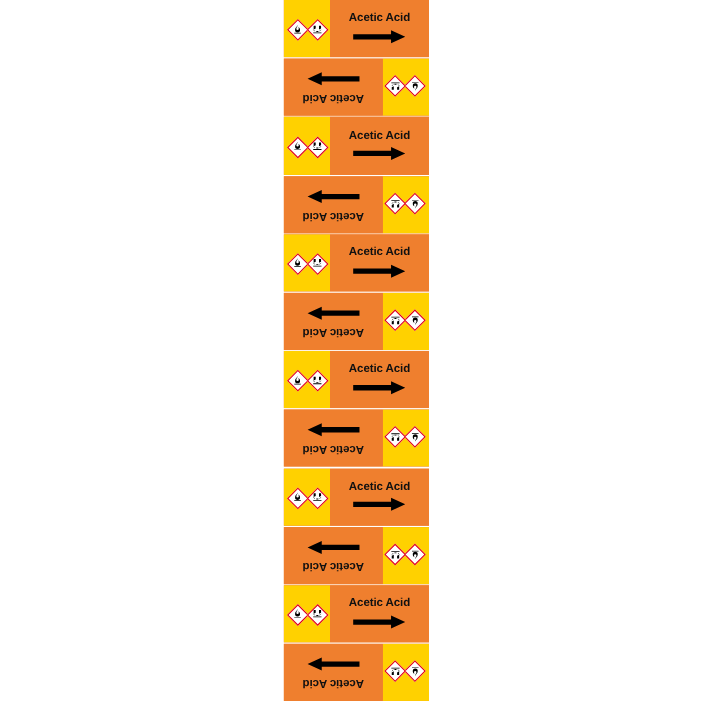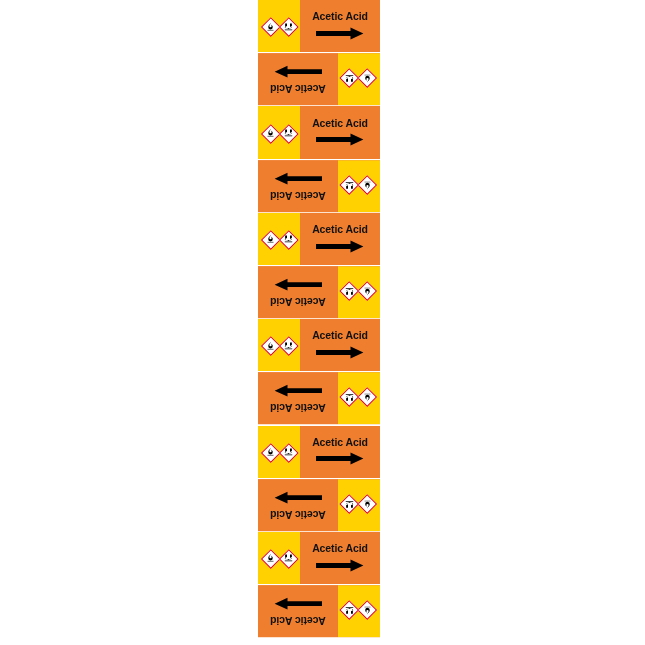--- a/index.html
+++ b/index.html
@@ -13,21 +13,21 @@
     position: relative;
     overflow: hidden;
     font-family: "Liberation Sans", sans-serif;
   }
 
   
   #marker-strip {
     position: absolute;
     left: 258px;
     top: 0px;
-    width: 122px;
+    width: 132px;
     height: 638px;
     background: #ffffff;
     display: flex;
     flex-direction: column;
   }
 
   .marker-row {
     position: relative;
     flex: 0 0 52.2px;
     height: 52.2px;

